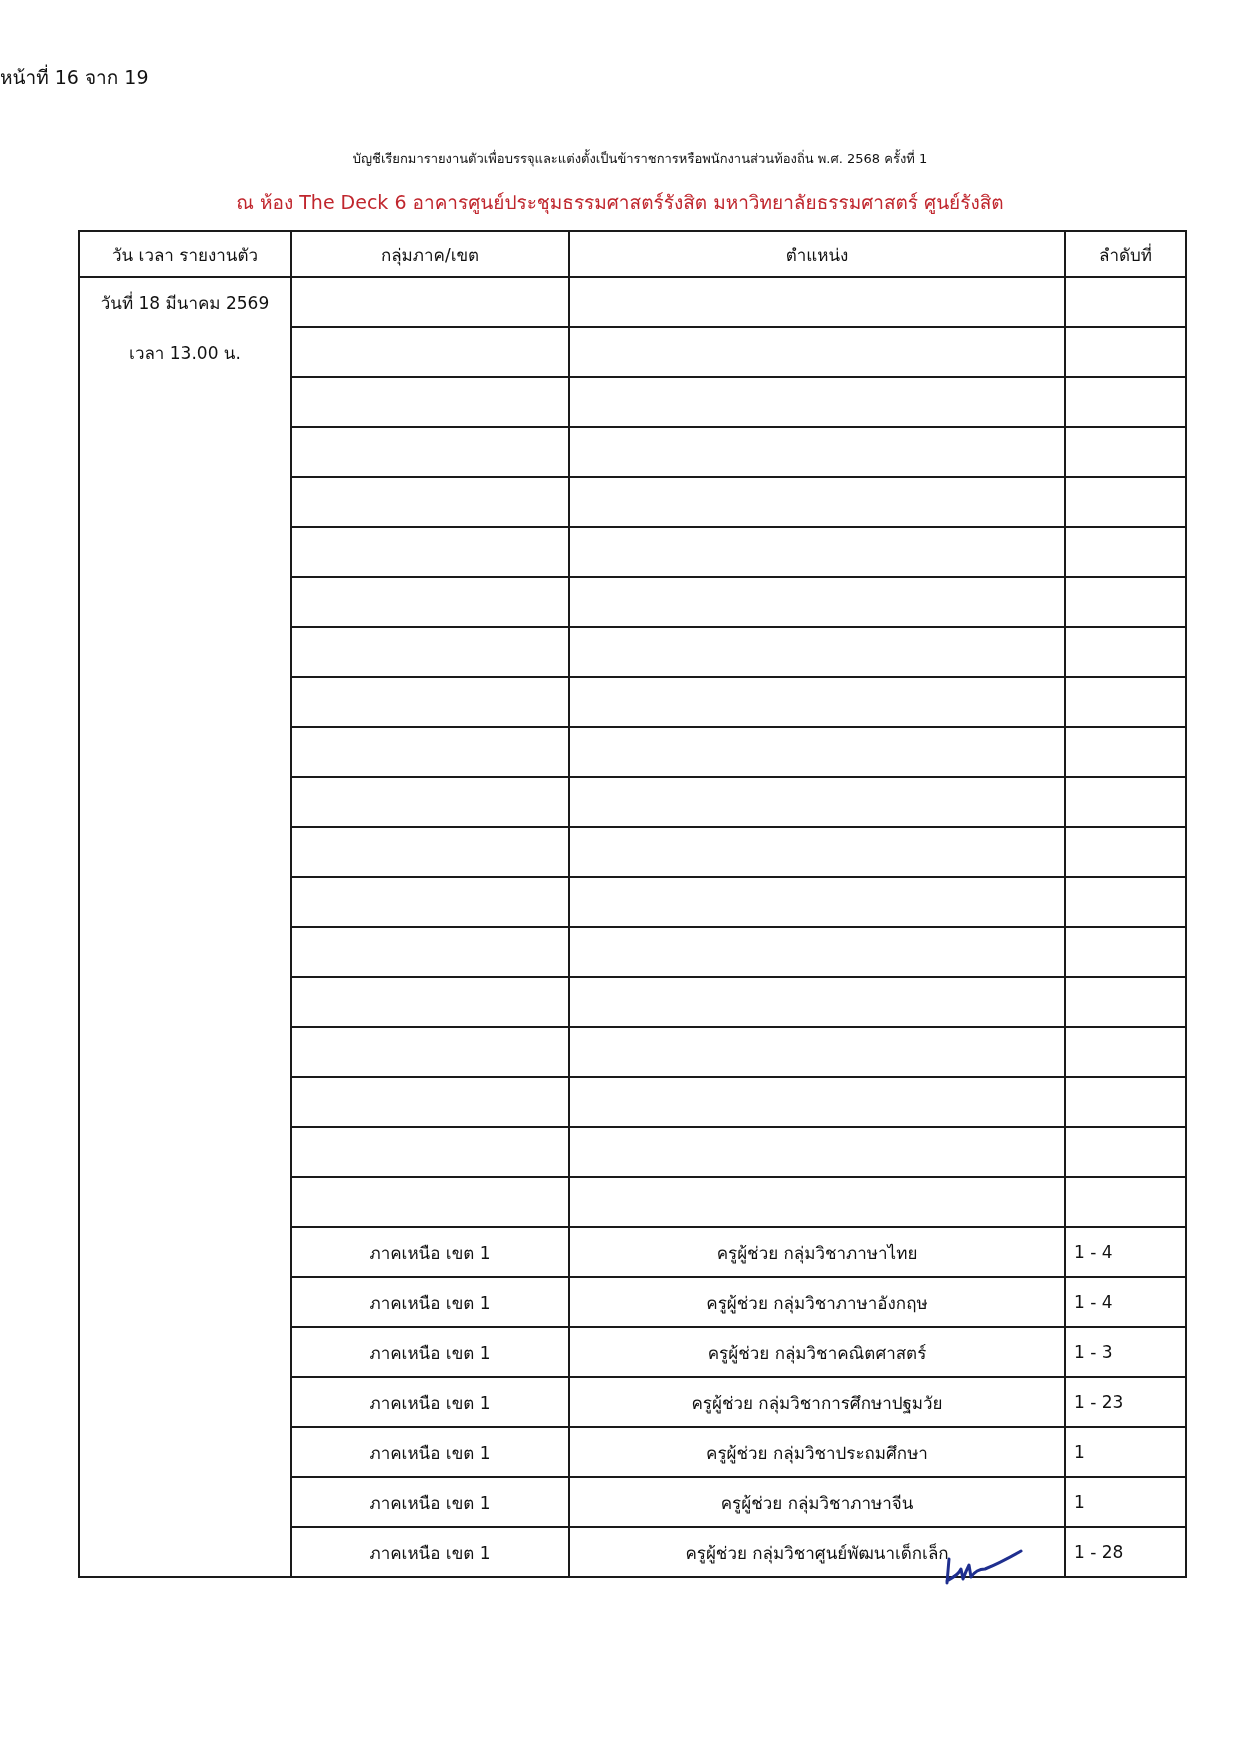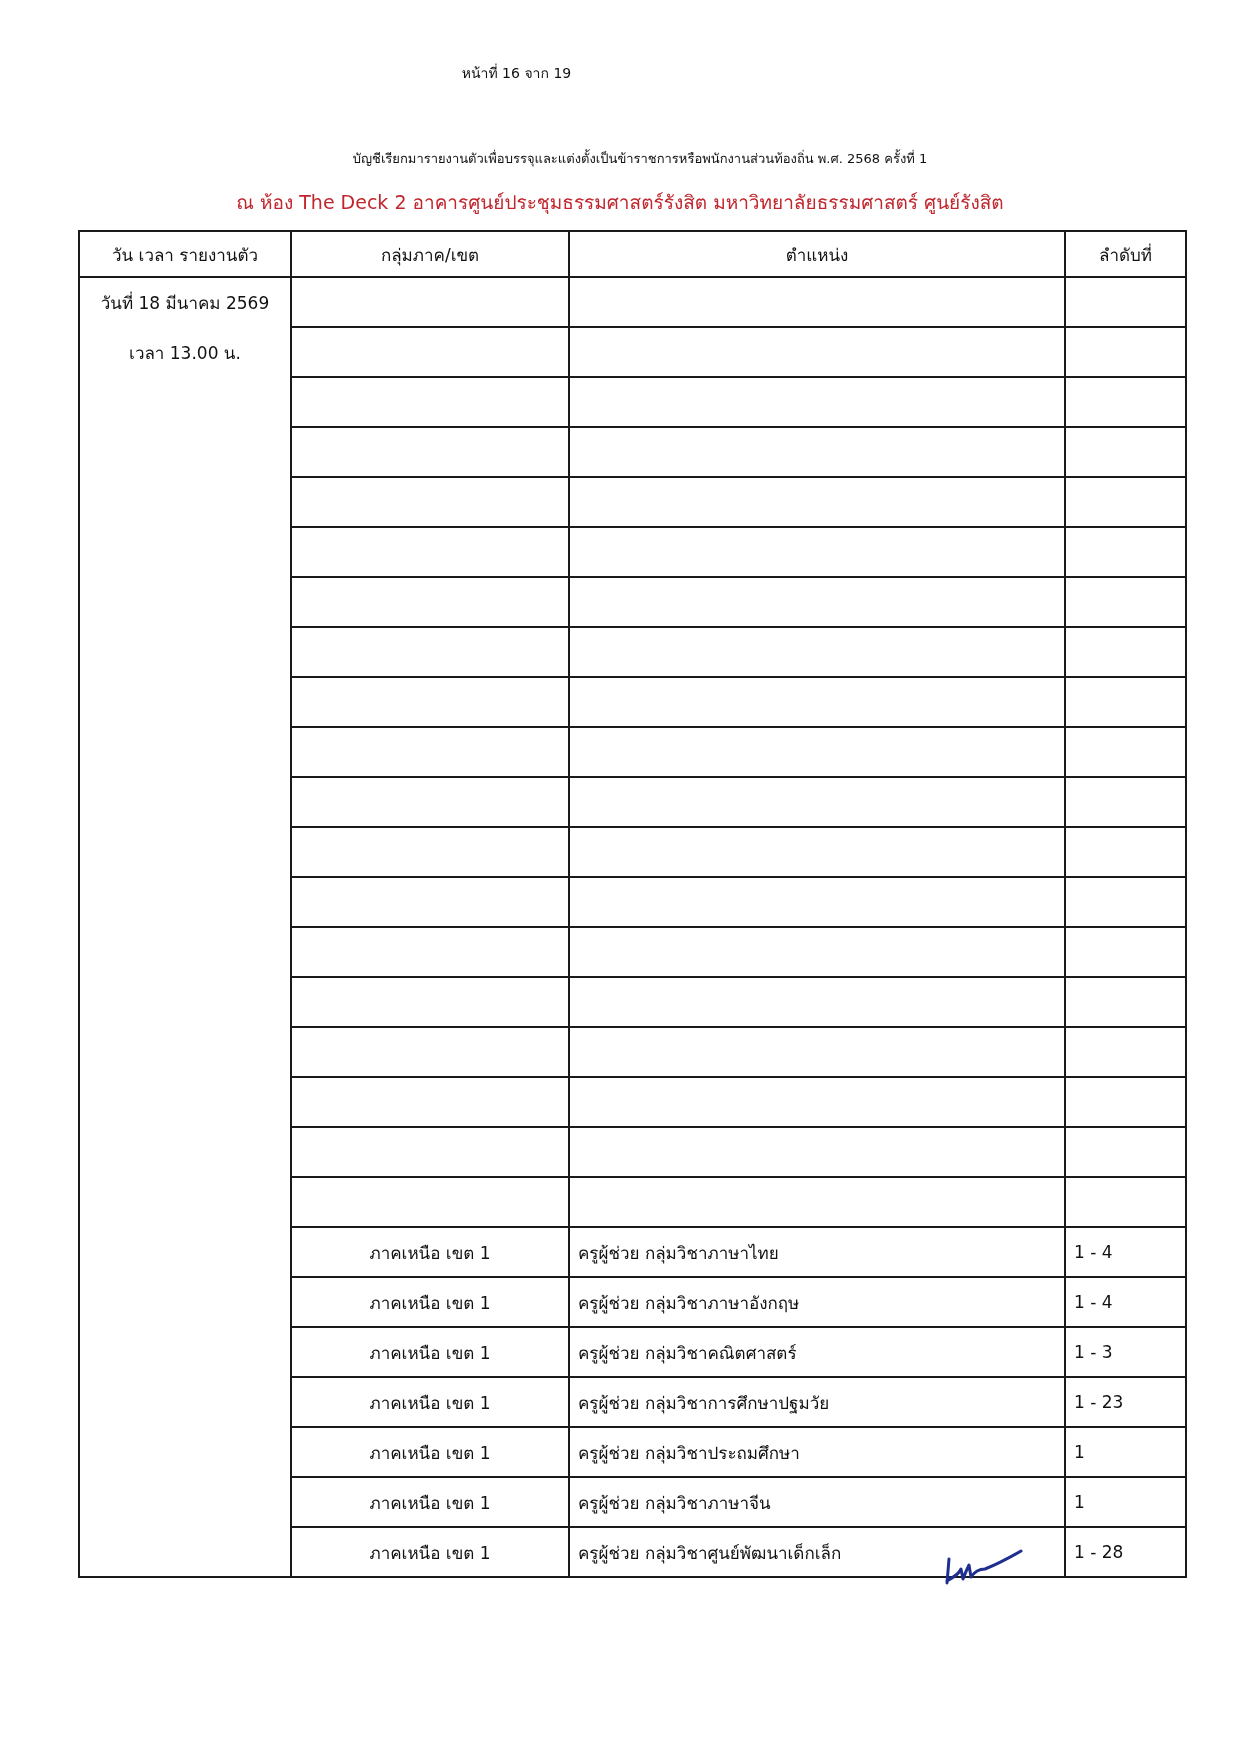--- a/index.html
+++ b/index.html
@@ -6,21 +6,21 @@
     body {
       width: 1239px; height: 1753px;
       background: #ffffff;
       position: relative;
       font-family: "DejaVu Sans", "Liberation Sans", sans-serif;
       color: #111111;
       overflow: hidden;
     }
     .page-number {
       position: absolute; top: 62px; left: 0; width: 1033px;
-      text-align: center; font-size: 14px;
+      font-size: 19px;
     }
     .doc-title {
       position: absolute; top: 148px; left: 160px; width: 960px;
       text-align: center; font-size: 13px; white-space: nowrap;
     }
     .doc-subtitle {
       position: absolute; top: 187px; left: 140px; width: 960px;
       text-align: center; font-size: 19px; color: #c0262d; white-space: nowrap;
     }
     table.roster {
@@ -42,33 +42,33 @@
     col.c-date { width: 212px; }
     col.c-region { width: 278px; }
     col.c-position { width: 496px; }
     col.c-order { width: 121px; }
     td.date-cell {
       vertical-align: top; text-align: center; padding-top: 12px;
       line-height: 50px;
       margin-top: 28px;
     }
     td.region { text-align: center; }
-    td.position { text-align: left; padding-left: 4px; }
+    td.position { text-align: center; padding-left: 4px; }
     td.order { text-align: left; }
     .signature {
       position: absolute; left: 935px; top: 1545px;
       width: 90px; height: 40px;
     }
   </style>
 </head>
 <body>
 
 <div class="page-number">หน้าที่ 16 จาก 19</div>
 <div class="doc-title">บัญชีเรียกมารายงานตัวเพื่อบรรจุและแต่งตั้งเป็นข้าราชการหรือพนักงานส่วนท้องถิ่น พ.ศ. 2568  ครั้งที่ 1</div>
-<div class="doc-subtitle">ณ ห้อง The Deck 2 อาคารศูนย์ประชุมธรรมศาสตร์รังสิต มหาวิทยาลัยธรรมศาสตร์ ศูนย์รังสิต</div>
+<div class="doc-subtitle">ณ ห้อง The Deck 6 อาคารศูนย์ประชุมธรรมศาสตร์รังสิต มหาวิทยาลัยธรรมศาสตร์ ศูนย์รังสิต</div>
 
 <table class="roster">
   <colgroup>
     <col class="c-date">
       <col class="c-region">
       <col class="c-position">
       <col class="c-order">
   </colgroup>
   <thead>
     <tr>

